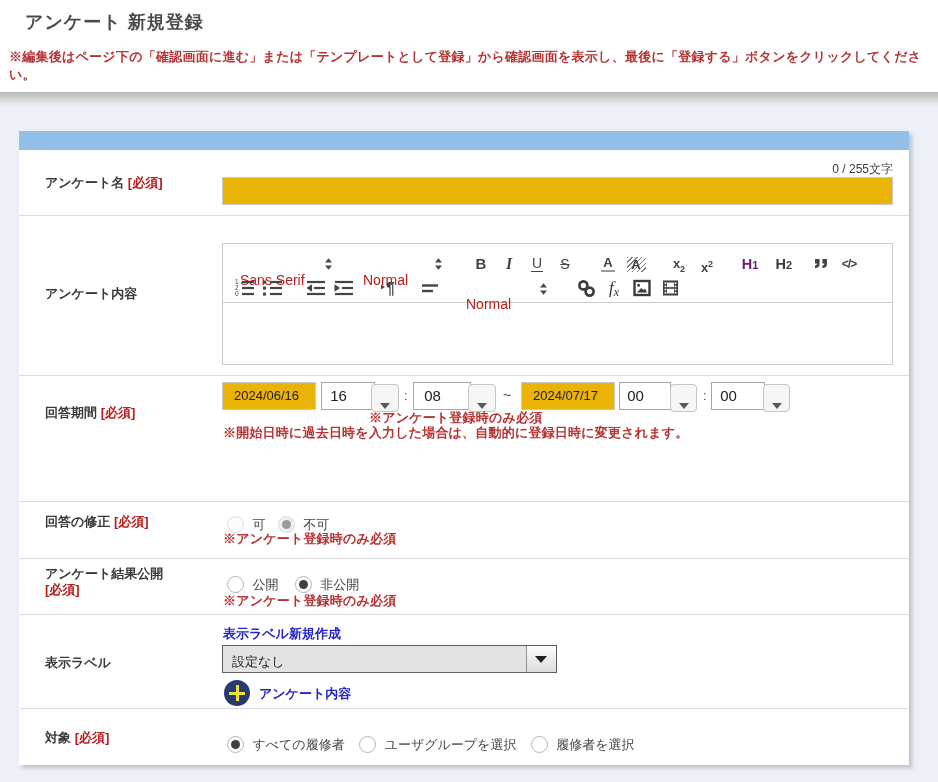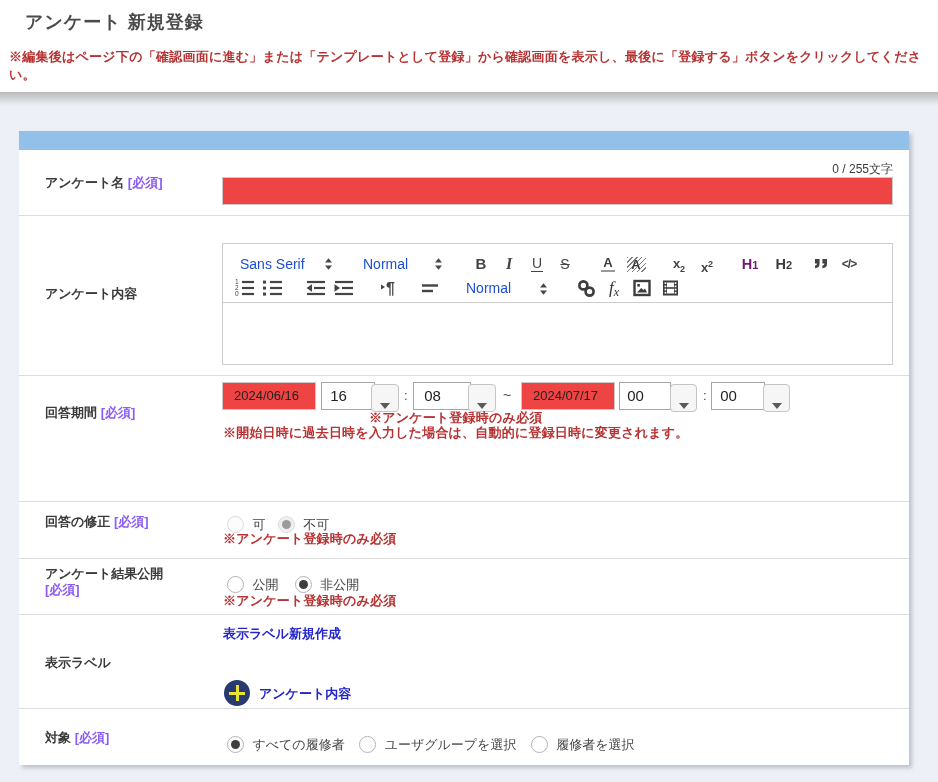--- a/index.html
+++ b/index.html
@@ -27,27 +27,27 @@
   .panel {
     position:absolute; left:19px; top:131px; width:890px; height:634px;
     background:#fff; box-shadow:3px 3px 4px rgba(148,156,170,.55);
   }
   .bluebar { position:absolute; left:0; top:0; width:890px; height:19px; background:#92c0e8; }
   .row { position:absolute; left:0; width:890px; border-top:1px solid #ddd; }
   .row.first { border-top:none; }
   .label {
     position:absolute; left:26px; font-size:13px; font-weight:bold; color:#3a3a3a;
   }
-  .req { color:#8b5cf6; }
+  .req { color:#b91c1c; }
   .counter {
     position:absolute; right:16px; font-size:12px; color:#3a3a3a; text-align:right;
   }
   .note { font-size:13px; font-weight:bold; color:#b73333; line-height:15px; letter-spacing:0.2px;text-align:center; }
   input.txt {
-    border:1px solid #c9c9c9; background:#ef4444; height:28px; font-size:13px;
+    border:1px solid #c9c9c9; background:#eab308; height:28px; font-size:13px;
     font-family:"Liberation Sans", sans-serif; padding:0 8px 2px 11px; color:#222;
   }
   
   .radio { display:inline-block; width:17px; height:17px; border-radius:50%;
     border:1px solid #b3b3b3; background:#fff; vertical-align:middle; position:relative; }
   .radio.on::after { content:""; position:absolute; left:3px; top:3px; width:9px; height:9px;
     border-radius:50%; background:#3f3f3f; }
   .radio.dis { border-color:#dcdcdc; background:#fcfcfc; }
   .radio.dis.on { background:#efefef; }
   .radio.dis.on::after { background:#9b9b9b; }
@@ -64,21 +64,21 @@
     border-top:6px solid #5a5a5a; }
   .sep { position:absolute; font-size:13px; color:#444; }
   .blue { color:#2424cc; font-weight:bold; font-size:13px; }
   
   .tb { position:absolute; left:203px; top:27px; width:671px; height:122px; }
   .tb .tbar { position:absolute; left:0; top:0; width:671px; height:60px; border:1px solid #ccc; }
   .tb .tbody { position:absolute; left:0; top:60px; width:671px; height:62px;
      border:1px solid #ccc; border-top:none; }
   .ticon { position:absolute; width:28px; height:24px; }
   .ticon svg { position:absolute; left:0; top:0; }
-  .tpick { position:absolute; height:24px; font-size:14px; color:#1d4ed8; }
+  .tpick { position:absolute; height:24px; font-size:14px; color:#b91c1c;margin-top:16px; }
 </style>
 </head>
 <body>
   <h1>アンケート 新規登録</h1>
   <div class="warn">※編集後はページ下の「確認画面に進む」または「テンプレートとして登録」から確認画面を表示し、最後に「登録する」ボタンをクリックしてください。</div>
   <div class="bg">
     <div class="shadow-top"></div>
   </div>
   <div class="panel">
     <div class="bluebar"></div>
@@ -256,20 +256,25 @@
       <div style="position:absolute; left:208px; top:16px;">
         <span class="radio"></span> <span class="rlabel">公開</span>
         <span class="radio on" style="margin-left:12px;"></span> <span class="rlabel">非公開</span>
       </div>
       <div class="note" style="position:absolute; left:204px; top:34px;">※アンケート登録時のみ必須</div>
     </div>
 
     <div class="row" style="top:483px; height:94px;">
       <div class="label" style="top:39px;">表示ラベル</div>
       <div class="blue" style="position:absolute; left:204px; top:10px;">表示ラベル新規作成</div>
+      <div style="position:absolute; left:203px; top:30px; width:335px; height:28px; border:1px solid #5f5f5f; background:#e3e3e3;">
+        <span style="position:absolute; left:9px; top:7px; font-size:13px; color:#222;">設定なし</span>
+        <span style="position:absolute; right:0; top:0; width:30px; height:26px; border-left:1px solid #909090; background:linear-gradient(#fdfdfd,#dcdcdc);"></span>
+        <span style="position:absolute; right:9px; top:10px; border-left:6px solid transparent; border-right:6px solid transparent; border-top:7px solid #222;"></span>
+      </div>
       <div style="position:absolute; left:205px; top:65px; width:26px; height:26px; border-radius:50%; background:#293a71;">
         <span style="position:absolute; left:5px; top:11.5px; width:16px; height:3px; background:#e8e32e;"></span>
         <span style="position:absolute; left:11.5px; top:5px; width:3px; height:16px; background:#e8e32e;"></span>
       </div>
       <div class="blue" style="position:absolute; left:240px; top:70px;">アンケート内容</div>
     </div>
 
     <div class="row" style="top:577px; height:57px;">
       <div class="label" style="top:20px;">対象 <span class="req">[必須]</span></div>
       <div style="position:absolute; left:208px; top:26px;">

